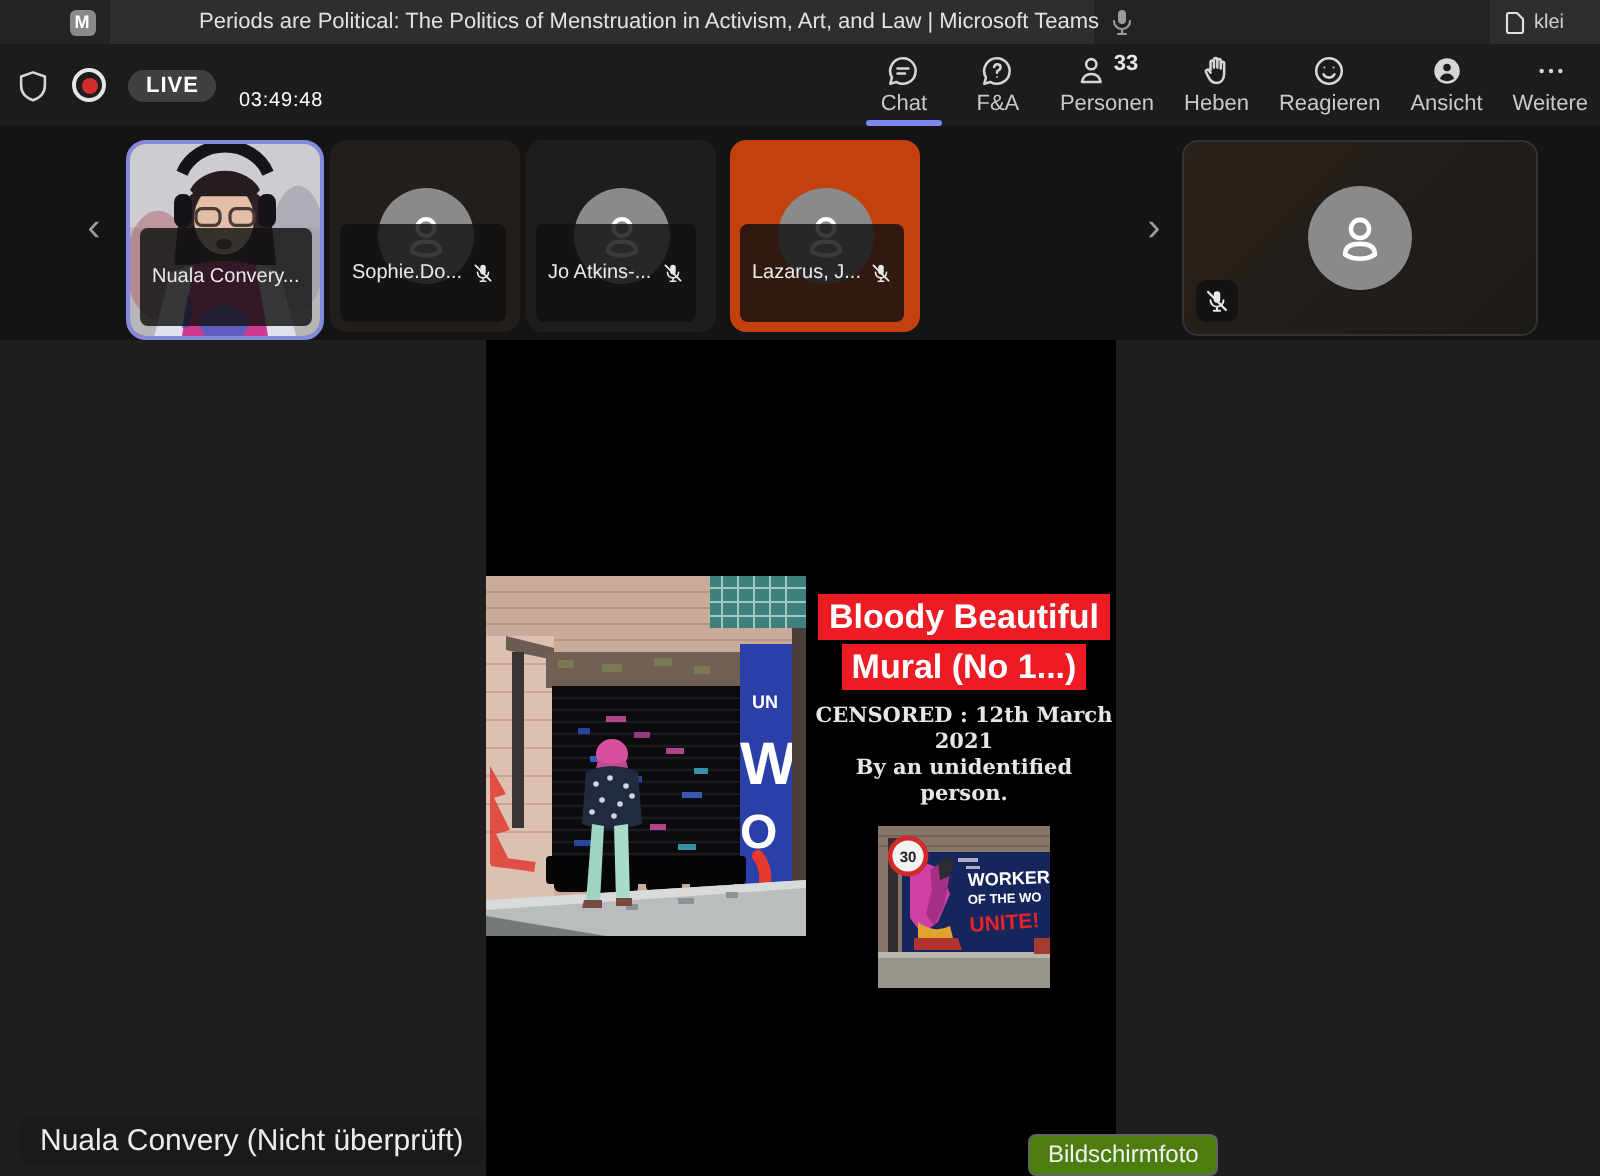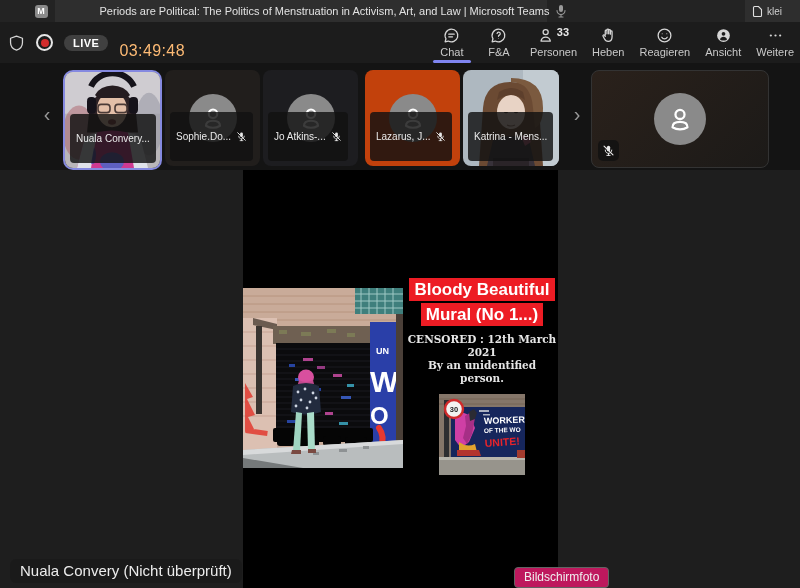--- a/index.html
+++ b/index.html
@@ -18,21 +18,21 @@
   .tb-ic{flex:0 0 auto;}
 
   
   .toolbar{position:absolute;left:0;top:22px;width:800px;height:41px;background:#1c1c1c;}
   .tb-left{position:absolute;left:8px;top:0;height:41px;display:flex;align-items:center;gap:11px;}
   .rec-dot{width:13px;height:13px;border:2px solid #e6e6e6;border-radius:50%;
            display:flex;align-items:center;justify-content:center;}
   .rec-dot i{width:8px;height:8px;background:#d22c2c;border-radius:50%;}
   .live-pill{background:#404040;color:#fff;font-size:11px;font-weight:bold;letter-spacing:.5px;
              border-radius:10px;padding:2px 9px;}
-  .timer{color:#fdba74;font-size:16px;letter-spacing:.4px;margin-top:16px;}
+  .timer{color:#ffffff;font-size:10px;letter-spacing:.4px;margin-top:16px;}
   .tabs{position:absolute;right:6px;top:0;height:41px;display:flex;align-items:stretch;gap:15px;}
   .tab{position:relative;display:flex;flex-direction:column;align-items:center;justify-content:center;
        gap:2px;cursor:pointer;min-width:32px;}
   .tab .ic-row{display:flex;align-items:flex-start;gap:2px;height:17px;}
   .tab .lbl{color:#c9c9c9;font-size:11px;white-space:nowrap;}
   .tab .badge{color:#e8e8e8;font-size:11px;font-weight:bold;line-height:10px;}
   .tab .underline{position:absolute;bottom:0;left:-3px;right:-3px;height:3px;border-radius:2px;background:#7f85f1;}
   svg.icon{stroke:#d6d6d6;fill:none;stroke-width:1.5;stroke-linecap:round;stroke-linejoin:round;}
 
   
@@ -47,32 +47,32 @@
               background:rgba(17,17,17,.82);border-radius:4px;padding:19px 6px;max-width:86%;}
   .tile-label span{color:#e9e9e9;font-size:10px;white-space:nowrap;overflow:hidden;text-overflow:ellipsis;}
   .mic-only{position:absolute;left:6px;bottom:6px;background:rgba(17,17,17,.82);border-radius:5px;
             padding:4px;display:flex;}
   .vid{position:absolute;inset:0;width:100%;height:100%;}
 
   
   .stage{position:absolute;left:0;top:170px;width:800px;height:418px;background:#1e1e1e;}
   .slide{position:absolute;left:243px;top:0;width:315px;height:418px;background:#000;}
   .photo{position:absolute;left:0;top:118px;width:160px;height:180px;}
-  .slide-right{position:absolute;left:163px;top:108px;width:152px;display:flex;flex-direction:column;align-items:center;}
+  .slide-right{position:absolute;left:163px;top:127px;width:152px;display:flex;flex-direction:column;align-items:center;}
   .slide-title{display:flex;flex-direction:column;align-items:center;gap:2px;}
   .slide-title span{background:#ed1c24;color:#fff;font-weight:bold;font-size:17px;line-height:21px;
                     padding:1px 5px;white-space:nowrap;}
   .slide-cap{margin-top:7px;text-align:center;color:#e6e6e6;
              font-family:"DejaVu Serif","Liberation Serif",serif;font-size:10.5px;line-height:13px;font-weight:bold;}
   .mural{margin-top:9px;width:86px;height:81px;}
 
   
   .presenter-label{position:absolute;left:10px;top:559px;background:rgba(26,26,26,.92);color:#ececec;
                    font-size:15px;padding:3px 10px 4px;border-radius:6px;white-space:nowrap;}
-  .tooltip{position:absolute;left:514px;top:567px;background:#be185d;border:1px solid #636363;color:#f0f0f0;
+  .tooltip{position:absolute;left:514px;top:567px;background:#4d7c0f;border:1px solid #636363;color:#f0f0f0;
            font-size:12px;padding:2px 9px 3px;border-radius:4px;white-space:nowrap;}
 </style>
 </head>
 <body>
 
 <div class="screen">
 
   <div class="titlebar">
     <div class="tb-seg tb-main">
       <span class="m-icon">M</span>
@@ -256,38 +256,20 @@
       <div class="tile-label">
         <span>Lazarus, J...</span>
         <svg width="11" height="11" viewBox="0 0 16 16">
           <rect x="6" y="2" width="4" height="7" rx="2" fill="#e9e9e9"></rect>
           <path d="M4 7.5c0 2.4 1.8 4 4 4s4-1.6 4-4M8 11.5V14M6 14h4" stroke="#e9e9e9" stroke-width="1.2" fill="none" stroke-linecap="round"></path>
           <path d="M2.5 2.5l11 11" stroke="#e9e9e9" stroke-width="1.4" stroke-linecap="round"></path>
         </svg>
       </div>
     </div>
 
-    <div class="tile" style="left:463px;width:96px;">
-      <svg class="vid" viewBox="0 0 96 96" preserveAspectRatio="none">
-        <rect width="96" height="96" fill="#aeb8c0"></rect>
-        <rect x="60" y="0" width="36" height="96" fill="#c2cbd1"></rect>
-        <path d="M20 38 q2-26 28-26 q26 0 28 26 l4 58 h-64 z" fill="#6b4a33"></path>
-        <path d="M48 12 q20 0 22 26 l2 20 q8-4 8-20 q0-30-32-30z" fill="#7b5a3f"></path>
-        <ellipse cx="48" cy="42" rx="14" ry="17" fill="#e8d3c5"></ellipse>
-        <path d="M34 30 q14-10 28 0 l-2-8 q-12-8-24 0z" fill="#5d3f2c"></path>
-        <path d="M41 42 a2 1.2 0 0 0 4 0M51 42 a2 1.2 0 0 0 4 0" fill="#3c2e26"></path>
-        <path d="M44 55 q4 2 8 0" stroke="#8a6a5c" stroke-width="1.2" fill="none"></path>
-        <path d="M24 96 l6-26 q18-8 36 0 l6 26 z" fill="#38323a"></path>
-        <path d="M58 66 q8-2 10 6 l-6 4z" fill="#b05a74"></path>
-        <path d="M30 88 h36 v8 h-36z" fill="#2a2428"></path>
-      </svg>
-      <div class="tile-label">
-        <span>Katrina - Mens...</span>
-      </div>
-    </div>
 
     <button class="chev" style="left:568px;">›</button>
 
     <div class="tile" style="left:591px;width:176px;background:linear-gradient(135deg,#2a211b,#1c1a18);border:1px solid #333;">
       <div class="avatar" style="width:52px;height:52px;">
         <svg width="32" height="32" viewBox="0 0 24 24">
           <circle cx="12" cy="8.6" r="3.4" fill="none" stroke="#fff" stroke-width="1.7"></circle>
           <path d="M6.4 18.2 q0-4 5.6-4 q5.6 0 5.6 4 q-2.5 1.6-5.6 1.6 q-3.1 0-5.6-1.6z" fill="none" stroke="#fff" stroke-width="1.7" stroke-linejoin="round"></path>
         </svg>
       </div>

